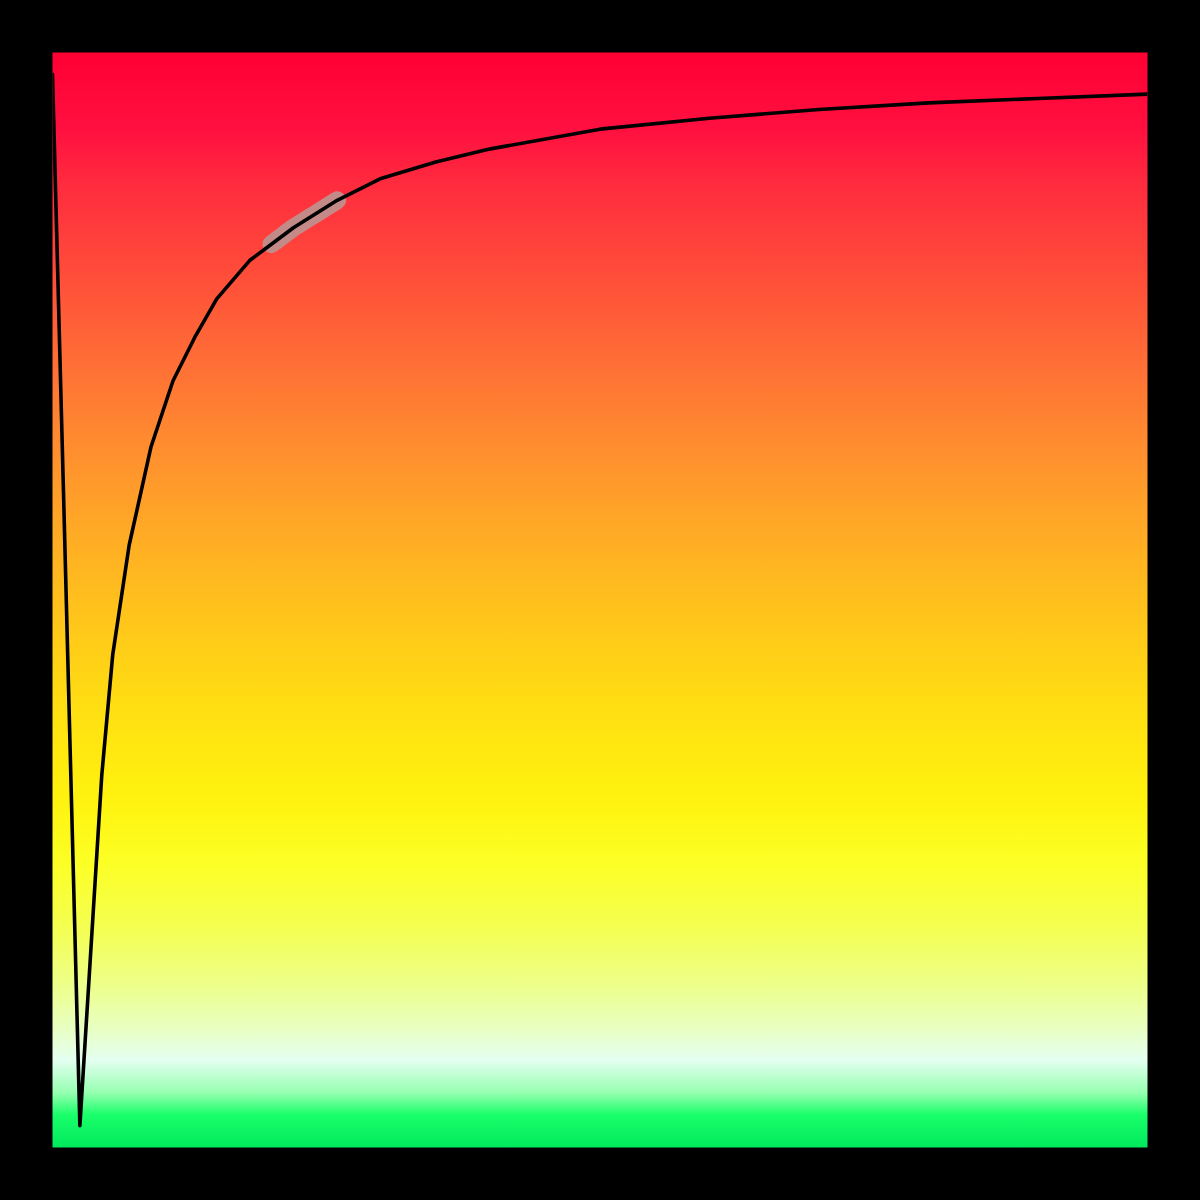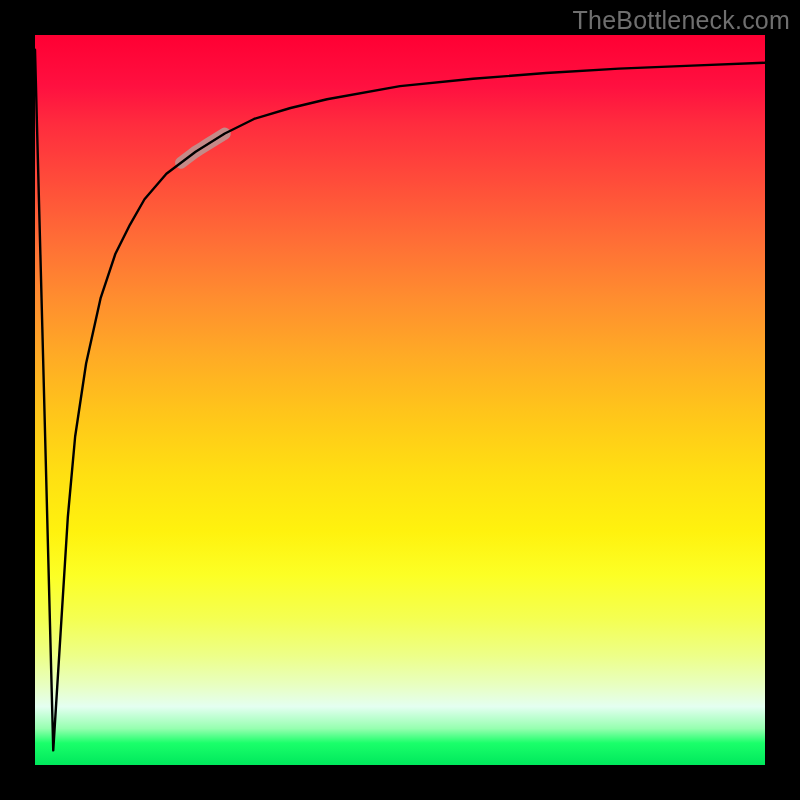--- a/index.html
+++ b/index.html
@@ -65,20 +65,19 @@
     pointer-events: none;
   }
 </style>
 </head>
 <body>
 
 <div class="frame">
 
   <div class="plot-area"></div>
 
-  <div class="watermark">TheBottleneck.com</div>
 
   <svg class="curve-layer" viewBox="0 0 730 730" preserveAspectRatio="none">
     <path id="hl-path" d="M146.00 127.75 L149.65 125.01 L153.30 122.27 L156.95 119.54 L160.60 116.80 L164.25 114.52 L167.90 112.24 L171.55 109.96 L175.20 107.67 L178.85 105.39 L182.50 103.11 L186.15 100.83 L189.80 98.55" fill="none" stroke="#c48a88" stroke-width="12" stroke-linecap="round"></path>
     <path id="curve-path" d="M0.00 14.60 L7.30 292.00 L18.25 715.40 L25.55 598.60 L32.85 481.80 L40.15 401.50 L51.10 328.50 L65.70 262.80 L80.30 219.00 L94.90 189.80 L109.50 164.25 L131.40 138.70 L160.60 116.80 L189.80 98.55 L219.00 83.95 L255.50 73.00 L292.00 64.24 L365.00 51.10 L438.00 43.80 L511.00 37.96 L584.00 33.58 L657.00 30.66 L730.00 27.74" fill="none" stroke="#000" stroke-width="2.4" stroke-linejoin="round" stroke-linecap="round"></path>
   </svg>
 
 </div>
 
 </body></html>

